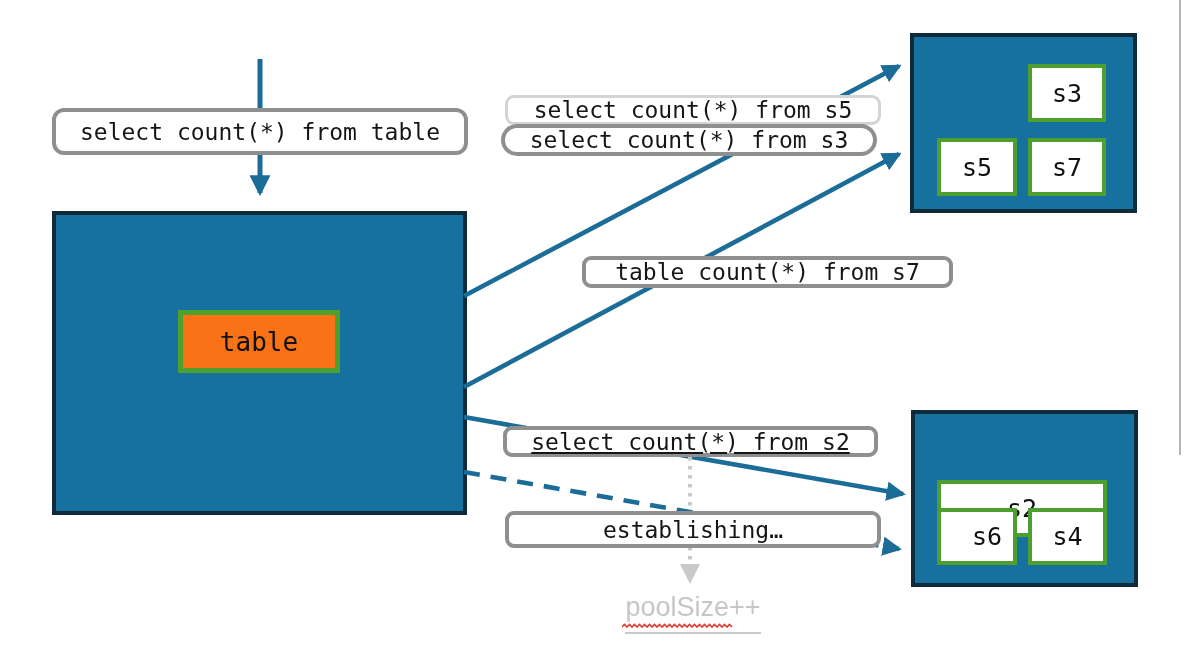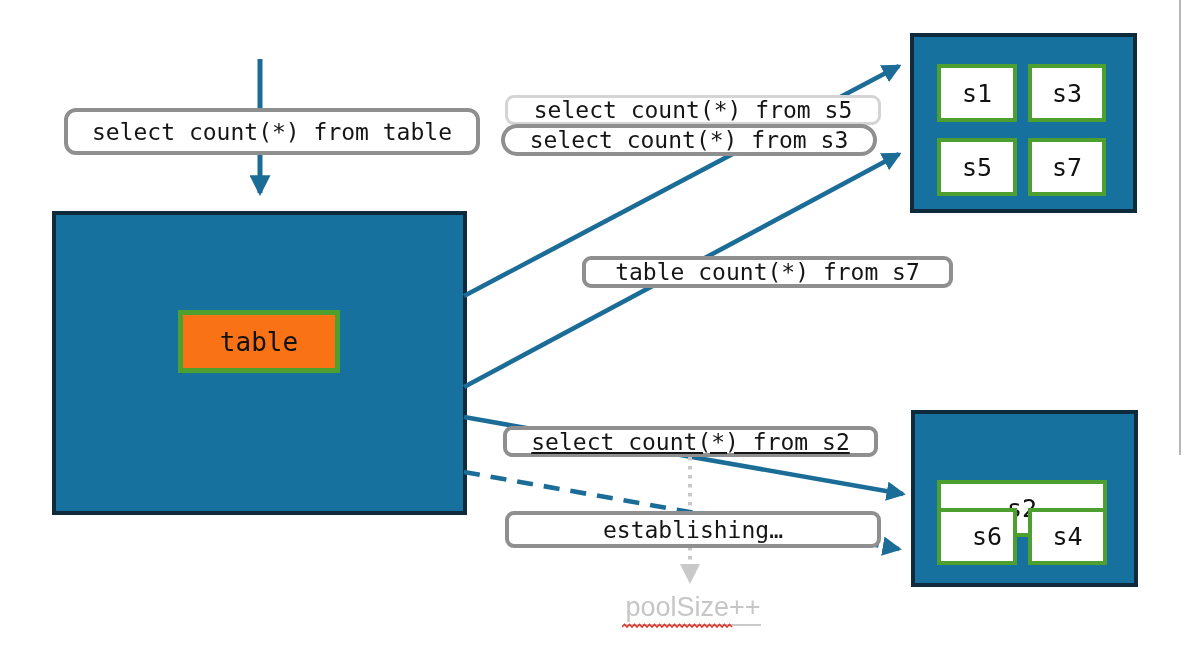--- a/index.html
+++ b/index.html
@@ -25,39 +25,36 @@
     position:absolute;background:#ffffff;border:4px solid #8f8f8f;border-radius:9px;
     box-sizing:border-box;display:flex;align-items:center;justify-content:center;
     font-size:23px;color:#151515;white-space:nowrap;z-index:3;
   }
   .qlabel.big{border-radius:12px;}
   .qlabel.light{border-color:#d4d4d4;border-width:3px;z-index:3;}
   .pool{
     position:absolute;left:618px;top:592px;width:150px;text-align:center;
     font-family:"Liberation Sans",sans-serif;font-size:27px;color:#c6c6c6;z-index:3;
   }
-  .pool span{display:inline-block;border-bottom:2px solid #c9c9c9;padding-bottom:1px;}
+  .pool span{display:inline-block;border-bottom:2px solid #c9c9c9;padding-bottom:9px;}
   .squiggle{position:absolute;left:622px;top:621px;z-index:3;}
 </style>
 </head>
 <body>
 
 <div class="canvas">
 
   <div class="edge-line"></div>
 
   <div class="bigbox" style="left:52px;top:211px;width:415px;height:304px;"></div>
   <div class="tlabel">
     <span>table</span>
   </div>
 
   <div class="bigbox" style="left:910px;top:33px;width:227px;height:180px;">
-    <div class="shard" style="left:23px;top:27px;width:80px;height:58px;">
-      <span>s1</span>
-    </div>
     <div class="shard" style="left:114px;top:27px;width:78px;height:58px;">
       <span>s3</span>
     </div>
     <div class="shard" style="left:23px;top:101px;width:80px;height:58px;">
       <span>s5</span>
     </div>
     <div class="shard" style="left:114px;top:101px;width:78px;height:58px;">
       <span>s7</span>
     </div>
   </div>
@@ -88,21 +85,21 @@
     <line x1="464" y1="387" x2="899" y2="154" stroke="#1b6d98" stroke-width="4.6" marker-end="url(#ah)"></line>
 
     <line x1="464" y1="417" x2="903" y2="494" stroke="#1b6d98" stroke-width="4.6" marker-end="url(#ah)"></line>
 
     <line x1="464" y1="472" x2="899" y2="549" stroke="#1b6d98" stroke-width="4.6" stroke-dasharray="16 11" marker-end="url(#ah)"></line>
 
     <line x1="690" y1="457" x2="690" y2="564" stroke="#c9c9c9" stroke-width="4" stroke-dasharray="3.5 5.5"></line>
     <polygon points="680,564 700,564 690,584" fill="#c9c9c9"></polygon>
   </svg>
 
-  <div class="qlabel big" style="left:64px;top:108px;width:416px;height:47px;">
+  <div class="qlabel big" style="left:52px;top:108px;width:416px;height:47px;">
     <span>select count(*) from table</span>
   </div>
 
   <div class="qlabel light" style="left:505px;top:95px;width:376px;height:30px;">
     <span>select count(*) from s5</span>
   </div>
 
   <div class="qlabel" style="left:501px;top:124px;width:376px;height:32px;border-radius:16px;">
     <span>select count(*) from s3</span>
   </div>

